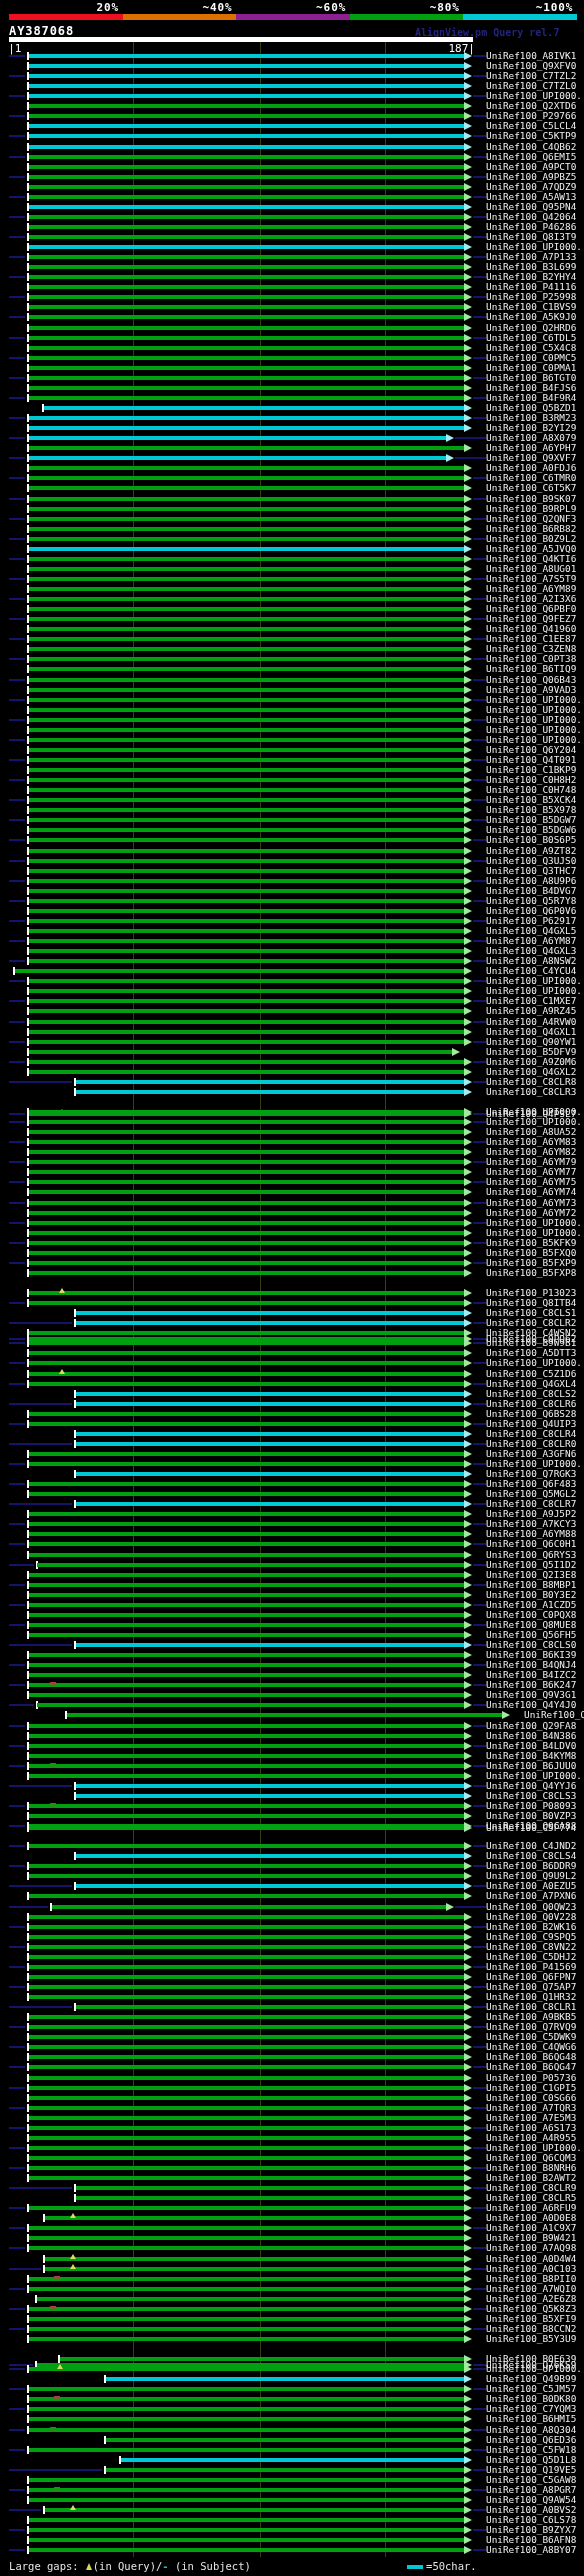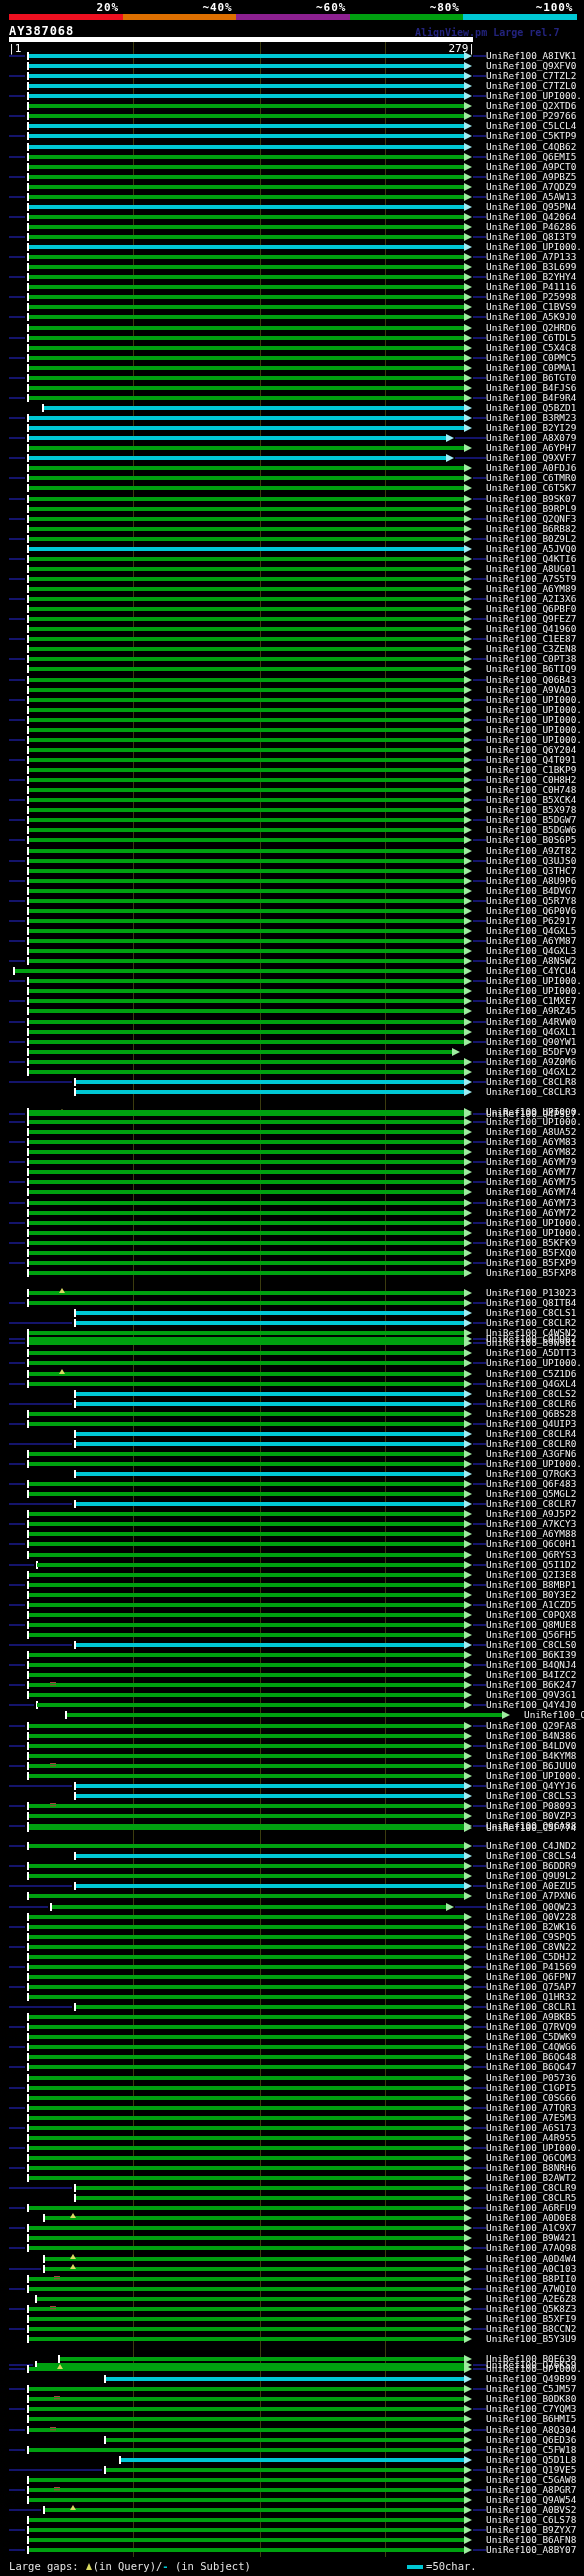--- a/index.html
+++ b/index.html
@@ -44,24 +44,24 @@
 
 <div id="key-bar" class="abs">
   <div class="key-seg" style="background: rgb(238, 16, 32);"></div>
   <div class="key-seg" style="background: rgb(221, 111, 0);"></div>
   <div class="key-seg" style="background: rgb(140, 32, 144);"></div>
   <div class="key-seg" style="background: rgb(0, 160, 16);"></div>
   <div class="key-seg" style="background: rgb(0, 200, 212);"></div>
 </div>
 
 <div id="query-id" class="abs">AY387068</div>
-<div id="version" class="abs">AlignView.pm Large rel.7</div>
+<div id="version" class="abs">AlignView.pm Query rel.7</div>
 <div id="query-bar" class="abs"></div>
 <div id="scale-left" class="abs">|1</div>
-<div id="scale-right" class="abs">279|</div>
+<div id="scale-right" class="abs">187|</div>
 
 <div id="grid">
     <div class="abs gridline" style="left: 133px; background: rgb(60, 60, 14);"></div>
     <div class="abs gridline" style="left: 260px; background: rgb(60, 60, 14);"></div>
     <div class="abs gridline" style="left: 385px; background: rgb(60, 60, 14);"></div>
   </div>
 
 <div id="rows" class="abs">
     <div class="row" style="top: 0px;">
       <div class="navy" style="left: 9.1px; width: 16.4px;"></div>

